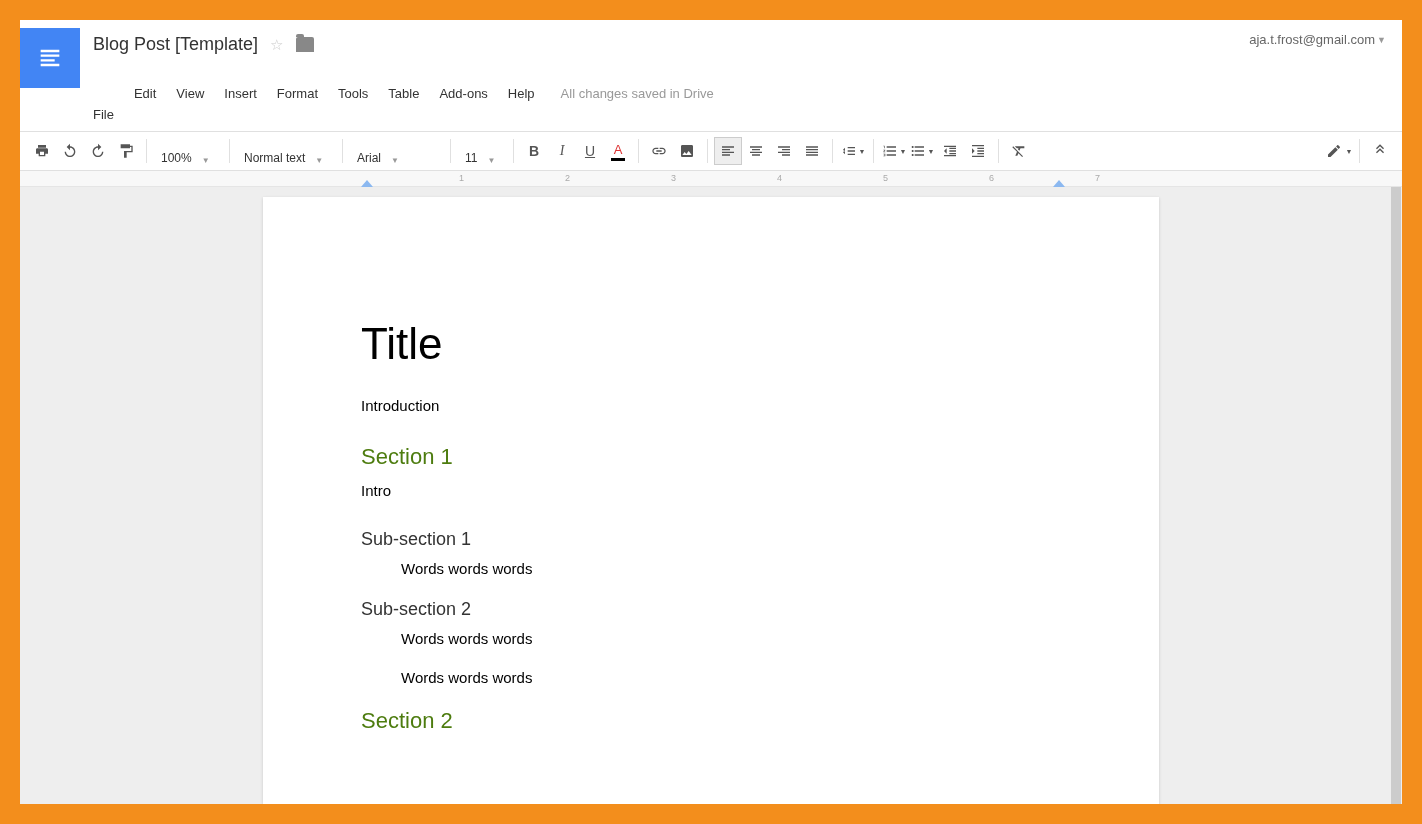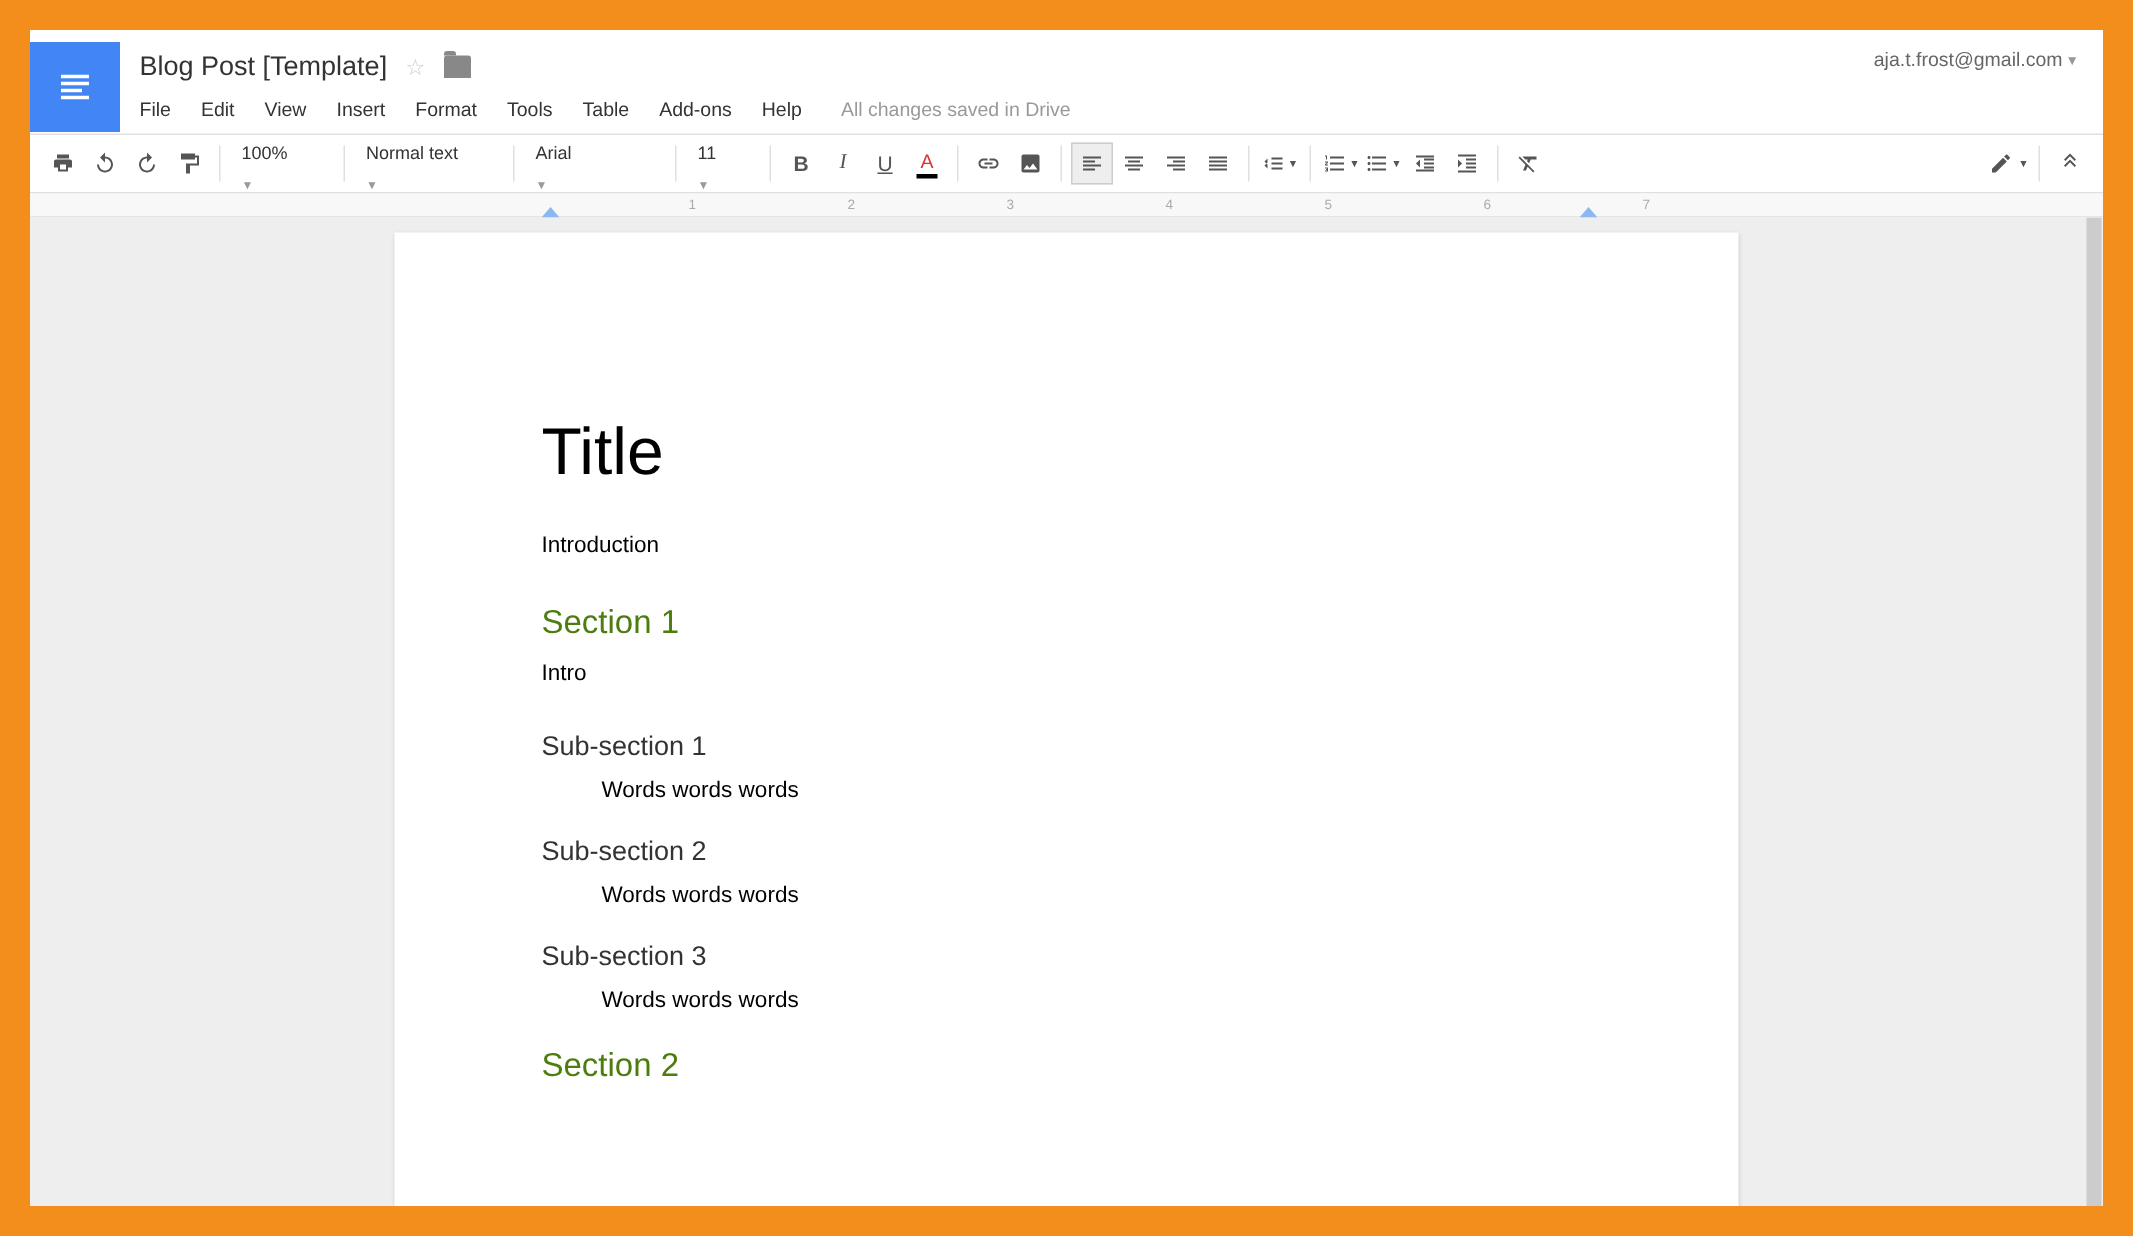--- a/index.html
+++ b/index.html
@@ -9,32 +9,32 @@
 .logo{width:60px;height:60px;background:#4285f4;display:flex;align-items:center;justify-content:center;margin-right:13px;flex-shrink:0;}
 .logo svg{width:28px;height:28px;fill:#fff;}
 .titlearea{flex:1;}
 .doctitle-row{display:flex;align-items:center;margin-top:6px;gap:12px;}
 .doctitle{font-size:18px;color:#333;font-weight:400;}
 .star-icon{color:#ccc;font-size:15px;}
 .folder-icon{width:18px;height:15px;background:#888;border-radius:2px 2px 0 0;position:relative;}
 .folder-icon::before{content:"";position:absolute;top:-3px;left:0;width:8px;height:3px;background:#888;border-radius:2px 2px 0 0;}
 .menubar{display:flex;align-items:center;gap:0;margin-top:6px;margin-bottom:5px;}
 .menu-item{padding:4px 10px;font-size:13px;color:#333;cursor:pointer;}
-.menu-item:first-child{padding-left:0;}
+.menu-item:first-child{padding-left:0;margin-top:42px;}
 .menu-status{font-size:13px;color:#999;padding:4px 16px;}
 .topright{display:flex;align-items:center;gap:10px;padding-top:4px;}
 .user-email{font-size:13px;color:#666;display:flex;align-items:center;gap:2px;}
 .dropdown-caret{font-size:9px;color:#999;}
 .btn{border:1px solid #ccc;background:#f5f5f5;padding:6px 14px;font-size:13px;border-radius:2px;cursor:pointer;font-weight:700;color:#444;}
 .btn-share{background:#4285f4;color:#fff;border-color:#4285f4;display:flex;align-items:center;gap:6px;}
 .lock-icon{width:10px;height:10px;}
 .toolbar{display:flex;align-items:center;padding:5px 8px;border-top:1px solid #e0e0e0;border-bottom:1px solid #e0e0e0;gap:0;background:#fff;}
 .tb-btn{width:28px;height:28px;display:flex;align-items:center;justify-content:center;cursor:pointer;color:#555;}
 .tb-sep{width:1px;height:24px;background:#e0e0e0;margin:0 6px;}
-.tb-select{display:flex;align-items:flex-start;padding:0 8px;height:28px;font-size:12px;color:#333;cursor:pointer;gap:10px;min-width:60px;flex-direction:column;}
+.tb-select{display:flex;align-items:flex-end;padding:0 8px;height:28px;font-size:12px;color:#333;cursor:pointer;gap:10px;min-width:60px;}
 .tb-select .caret{font-size:8px;color:#999;}
 .tb-btn svg{width:16px;height:16px;fill:#555;}
 .tb-right{margin-left:auto;display:flex;align-items:center;}
 .ruler{height:16px;background:#f8f8f8;border-bottom:1px solid #e5e5e5;position:relative;font-size:9px;color:#999;}
 .ruler-inner{position:absolute;left:243px;right:0;height:100%;display:flex;align-items:center;}
 .ruler-mark{position:absolute;font-size:9px;color:#aaa;top:2px;}
 .ruler-indent{position:absolute;top:9px;width:12px;height:8px;}
 .ruler-indent::before{content:"";position:absolute;width:0;height:0;border-left:6px solid transparent;border-right:6px solid transparent;border-bottom:7px solid #8bb8f0;}
 .workspace{flex:1;background:#eee;overflow:hidden;position:relative;display:flex;justify-content:center;}
 .page{width:896px;background:#fff;margin-top:10px;box-shadow:0 1px 3px rgba(0,0,0,0.15);padding:90px 98px 40px 98px;}
@@ -246,21 +246,20 @@
   <div class="workspace">
     <div class="page">
       <div class="h1">Title</div>
       <div class="body-text block">Introduction</div>
       <div class="h2">Section 1</div>
       <div class="body-text block">Intro</div>
       <div class="h3">Sub-section 1</div>
       <div class="body-text block2">Words words words</div>
       <div class="h3">Sub-section 2</div>
       <div class="body-text block2">Words words words</div>
-      <div class="h3">Sub-section 3</div>
       <div class="body-text block2">Words words words</div>
       <div class="h2">Section 2</div>
     </div>
     <div class="workspace-scroll">
       <div class="workspace-scroll-thumb"></div>
     </div>
   </div>
 
 </div>
 

